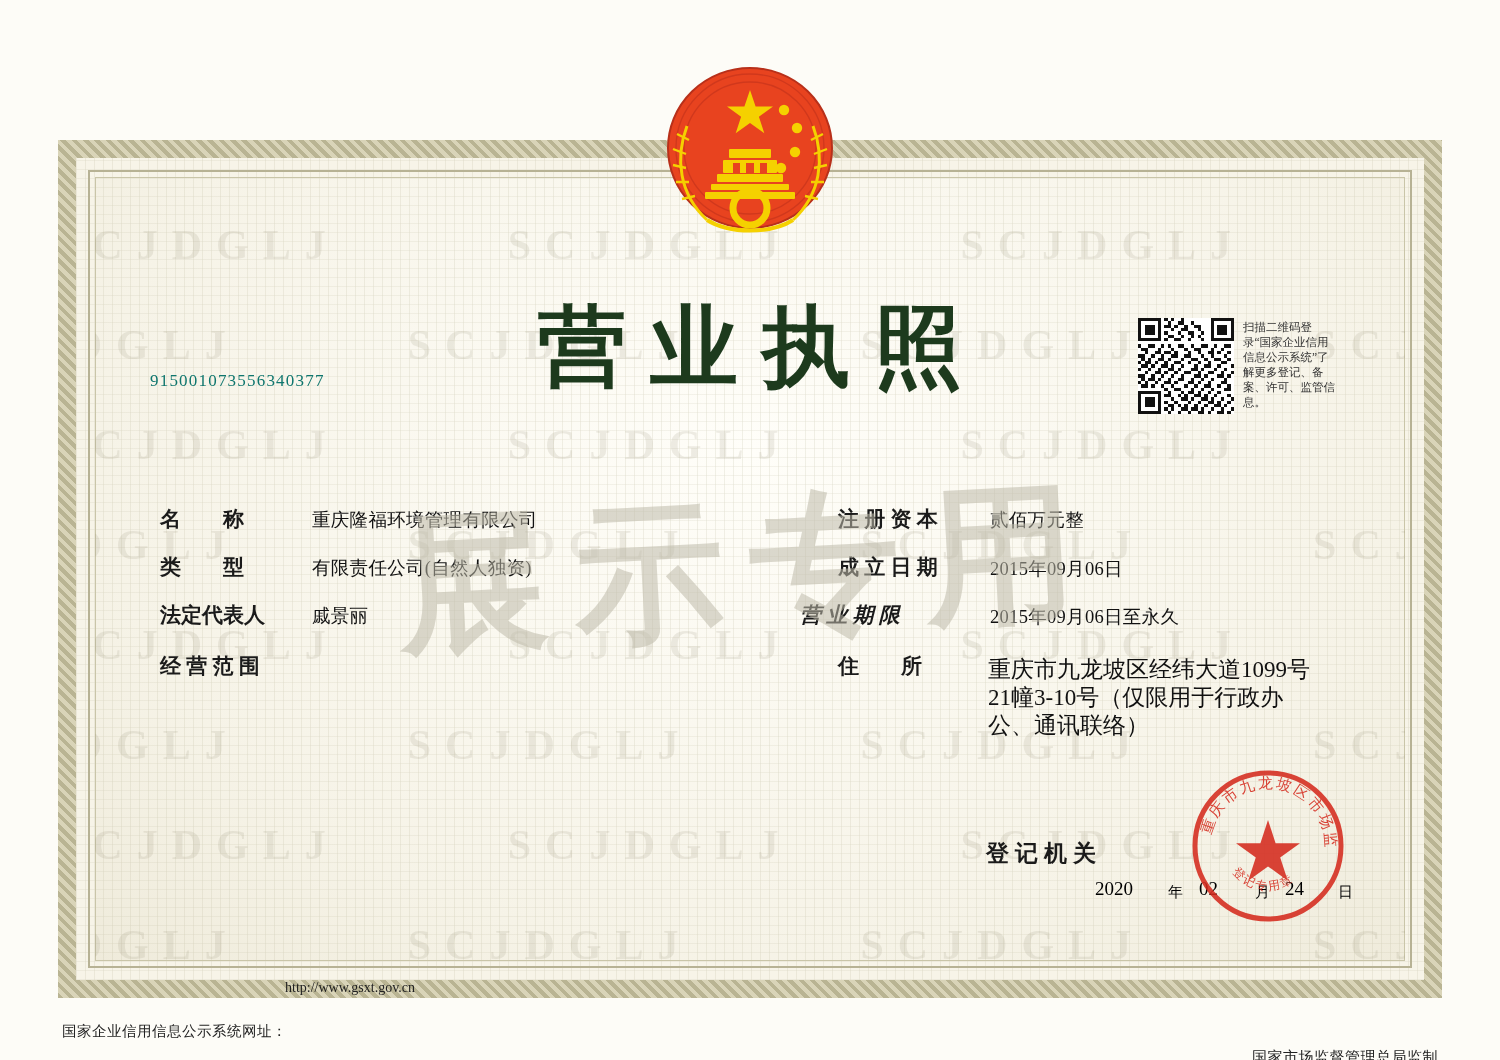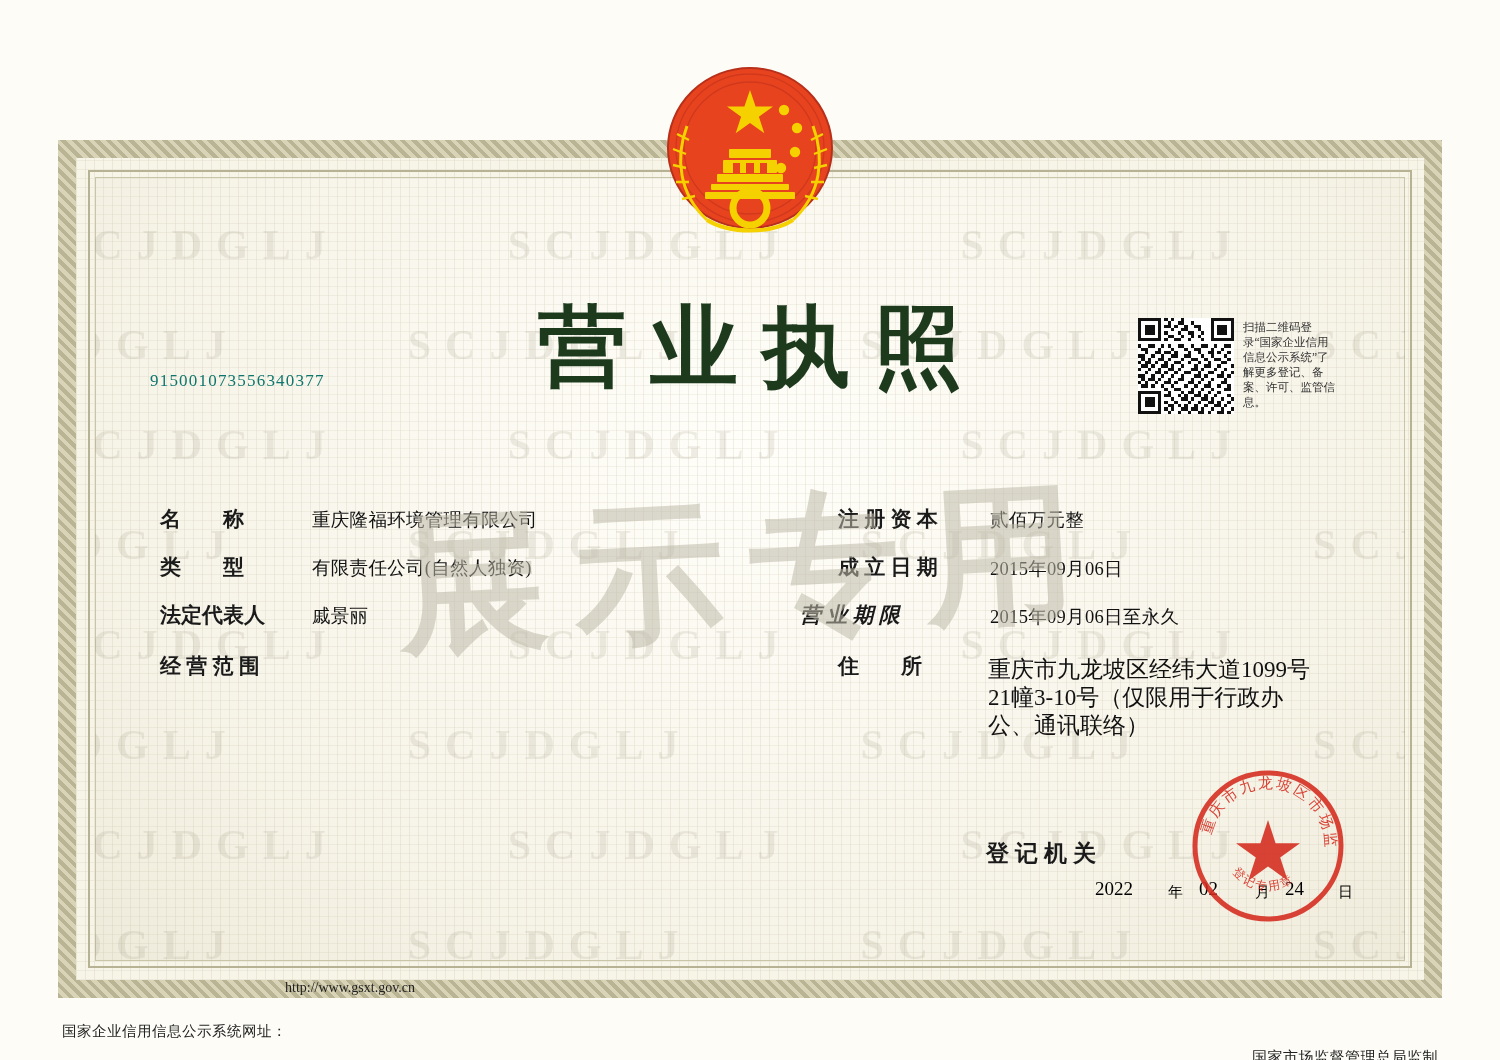--- a/index.html
+++ b/index.html
@@ -482,21 +482,21 @@
     <div class="lbl" style="left:838px;top:553px;">成 立 日 期</div>
     <div class="val" style="left:990px;top:556px;">2015年09月06日</div>
 
     <div class="lbl" style="left:800px;top:601px;font-style:italic;">营 业 期 限</div>
     <div class="val" style="left:990px;top:604px;">2015年09月06日至永久</div>
 
     <div class="lbl lbl4" style="left:838px;top:652px;width:150px;">住　　所</div>
     <div class="addr-val">重庆市九龙坡区经纬大道1099号21幢3-10号（仅限用于行政办公、通讯联络）</div>
 
     <div class="reg-lbl">登记机关</div>
-    <div class="dl-y">2022</div>
+    <div class="dl-y">2020</div>
     <div class="dl-cy">年</div>
     <div class="dl-m">02</div>
     <div class="dl-cm">月</div>
     <div class="dl-d">24</div>
     <div class="dl-cd">日</div>
 
     <svg class="seal" viewBox="0 0 160 160">
       <circle cx="80" cy="80" r="73" fill="none" stroke="#d52b1e" stroke-width="5"></circle>
       <polygon points="80,54 87.6,77.2 112,77.2 92.2,91.5 99.8,114.8 80,100.4 60.2,114.8 67.8,91.5 48,77.2 72.4,77.2" fill="#d52b1e"></polygon>
       <defs>

